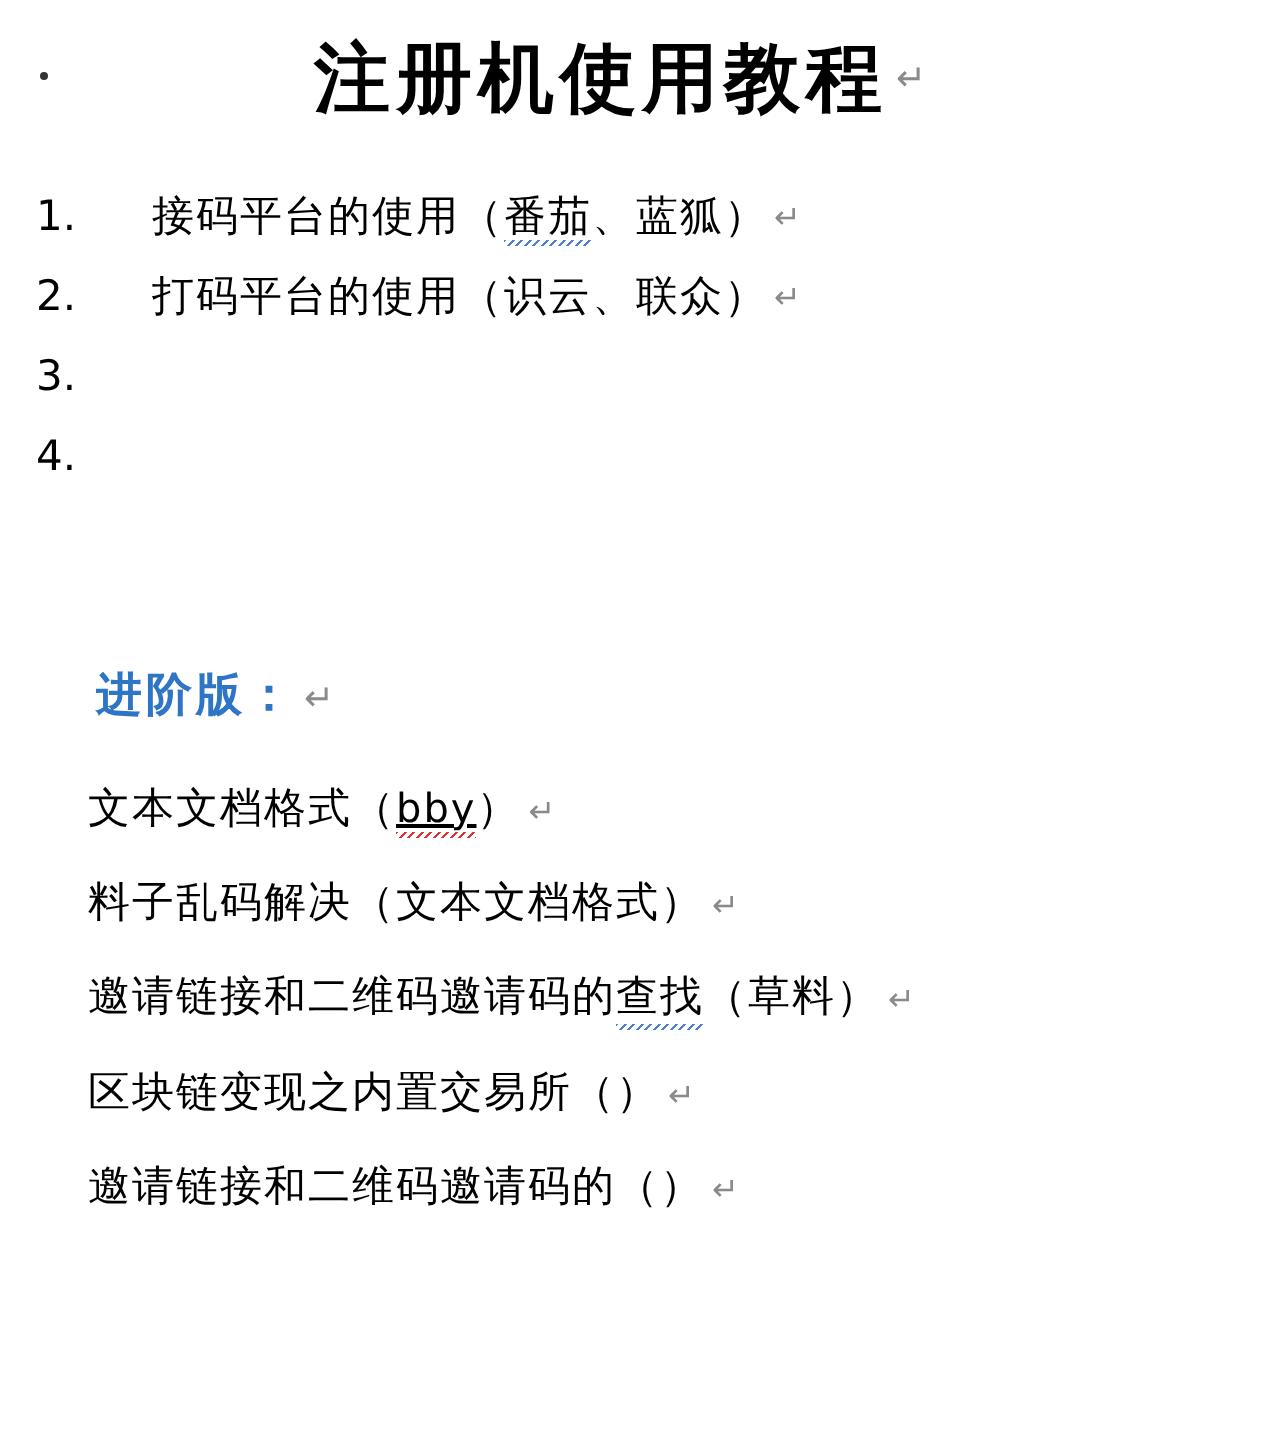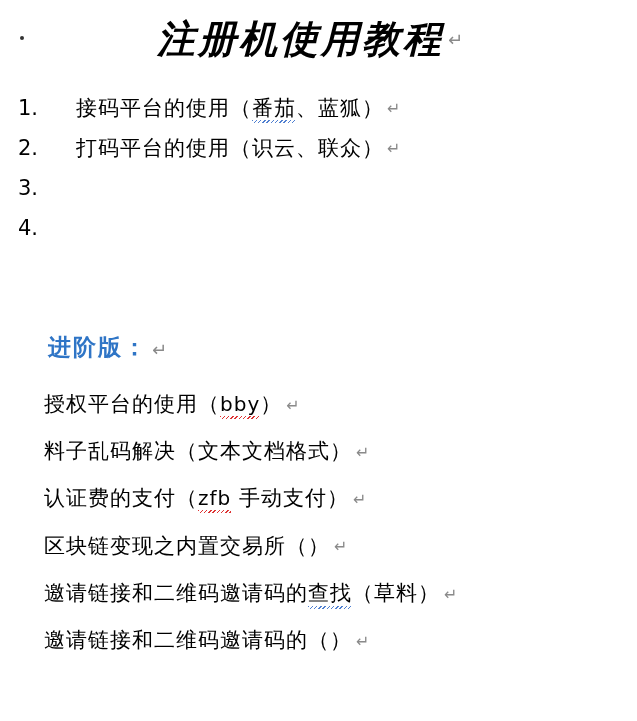--- a/index.html
+++ b/index.html
@@ -32,21 +32,20 @@
     background: #333;
     border-radius: 50%;
   }
 
   .title-row {
     position: absolute;
     left: 0;
     top: 14px;
     width: 620px;
     text-align: center;
-    font-style: italic;
   }
   .title {
     font-family: "DejaVu Serif", serif;
     font-weight: bold;
     font-size: 38px;
     letter-spacing: 3px;
     color: #000;
     display: inline-block;
     vertical-align: middle;
   }
@@ -127,20 +126,21 @@
   }
   .plain-item {
     font-size: 21px;
     letter-spacing: 1px;
     margin-bottom: 22px;
     line-height: 1.2;
   }
   .latin {
     font-family: "DejaVu Sans", sans-serif;
     font-size: 20px;
+    text-decoration: underline;
   }
   .plain-item .pilcrow { font-size: 16px; }
 </style>
 </head>
 <body>
 
 <div class="page">
 
   <div class="margin-dot"></div>
 
@@ -170,38 +170,35 @@
 
   </div>
 
   <div class="subhead">
     <span>进阶版：</span><span class="pilcrow">↵</span>
   </div>
 
   <div class="plain-list">
 
     <div class="plain-item">
-      <span>授权平台的使用（</span><span class="wavy latin">bby</span><span>）</span><span class="pilcrow">↵</span>
+      <span>文本文档格式（</span><span class="wavy latin">bby</span><span>）</span><span class="pilcrow">↵</span>
     </div>
 
     <div class="plain-item">
       <span>料子乱码解决（文本文档格式）</span><span class="pilcrow">↵</span>
     </div>
 
-    <div class="plain-item">
-      <span>认证费的支付（</span><span class="wavy latin">zfb</span><span> 手动支付）</span><span class="pilcrow">↵</span>
+
+    <div class="plain-item">
+      <span>邀请链接和二维码邀请码的</span><span class="wavy wavy-blue">查找</span><span>（草料）</span><span class="pilcrow">↵</span>
     </div>
 
     <div class="plain-item">
       <span>区块链变现之内置交易所（）</span><span class="pilcrow">↵</span>
     </div>
 
     <div class="plain-item">
-      <span>邀请链接和二维码邀请码的</span><span class="wavy wavy-blue">查找</span><span>（草料）</span><span class="pilcrow">↵</span>
-    </div>
-
-    <div class="plain-item">
       <span>邀请链接和二维码邀请码的（）</span><span class="pilcrow">↵</span>
     </div>
 
   </div>
 
 </div>
 
 </body></html>

